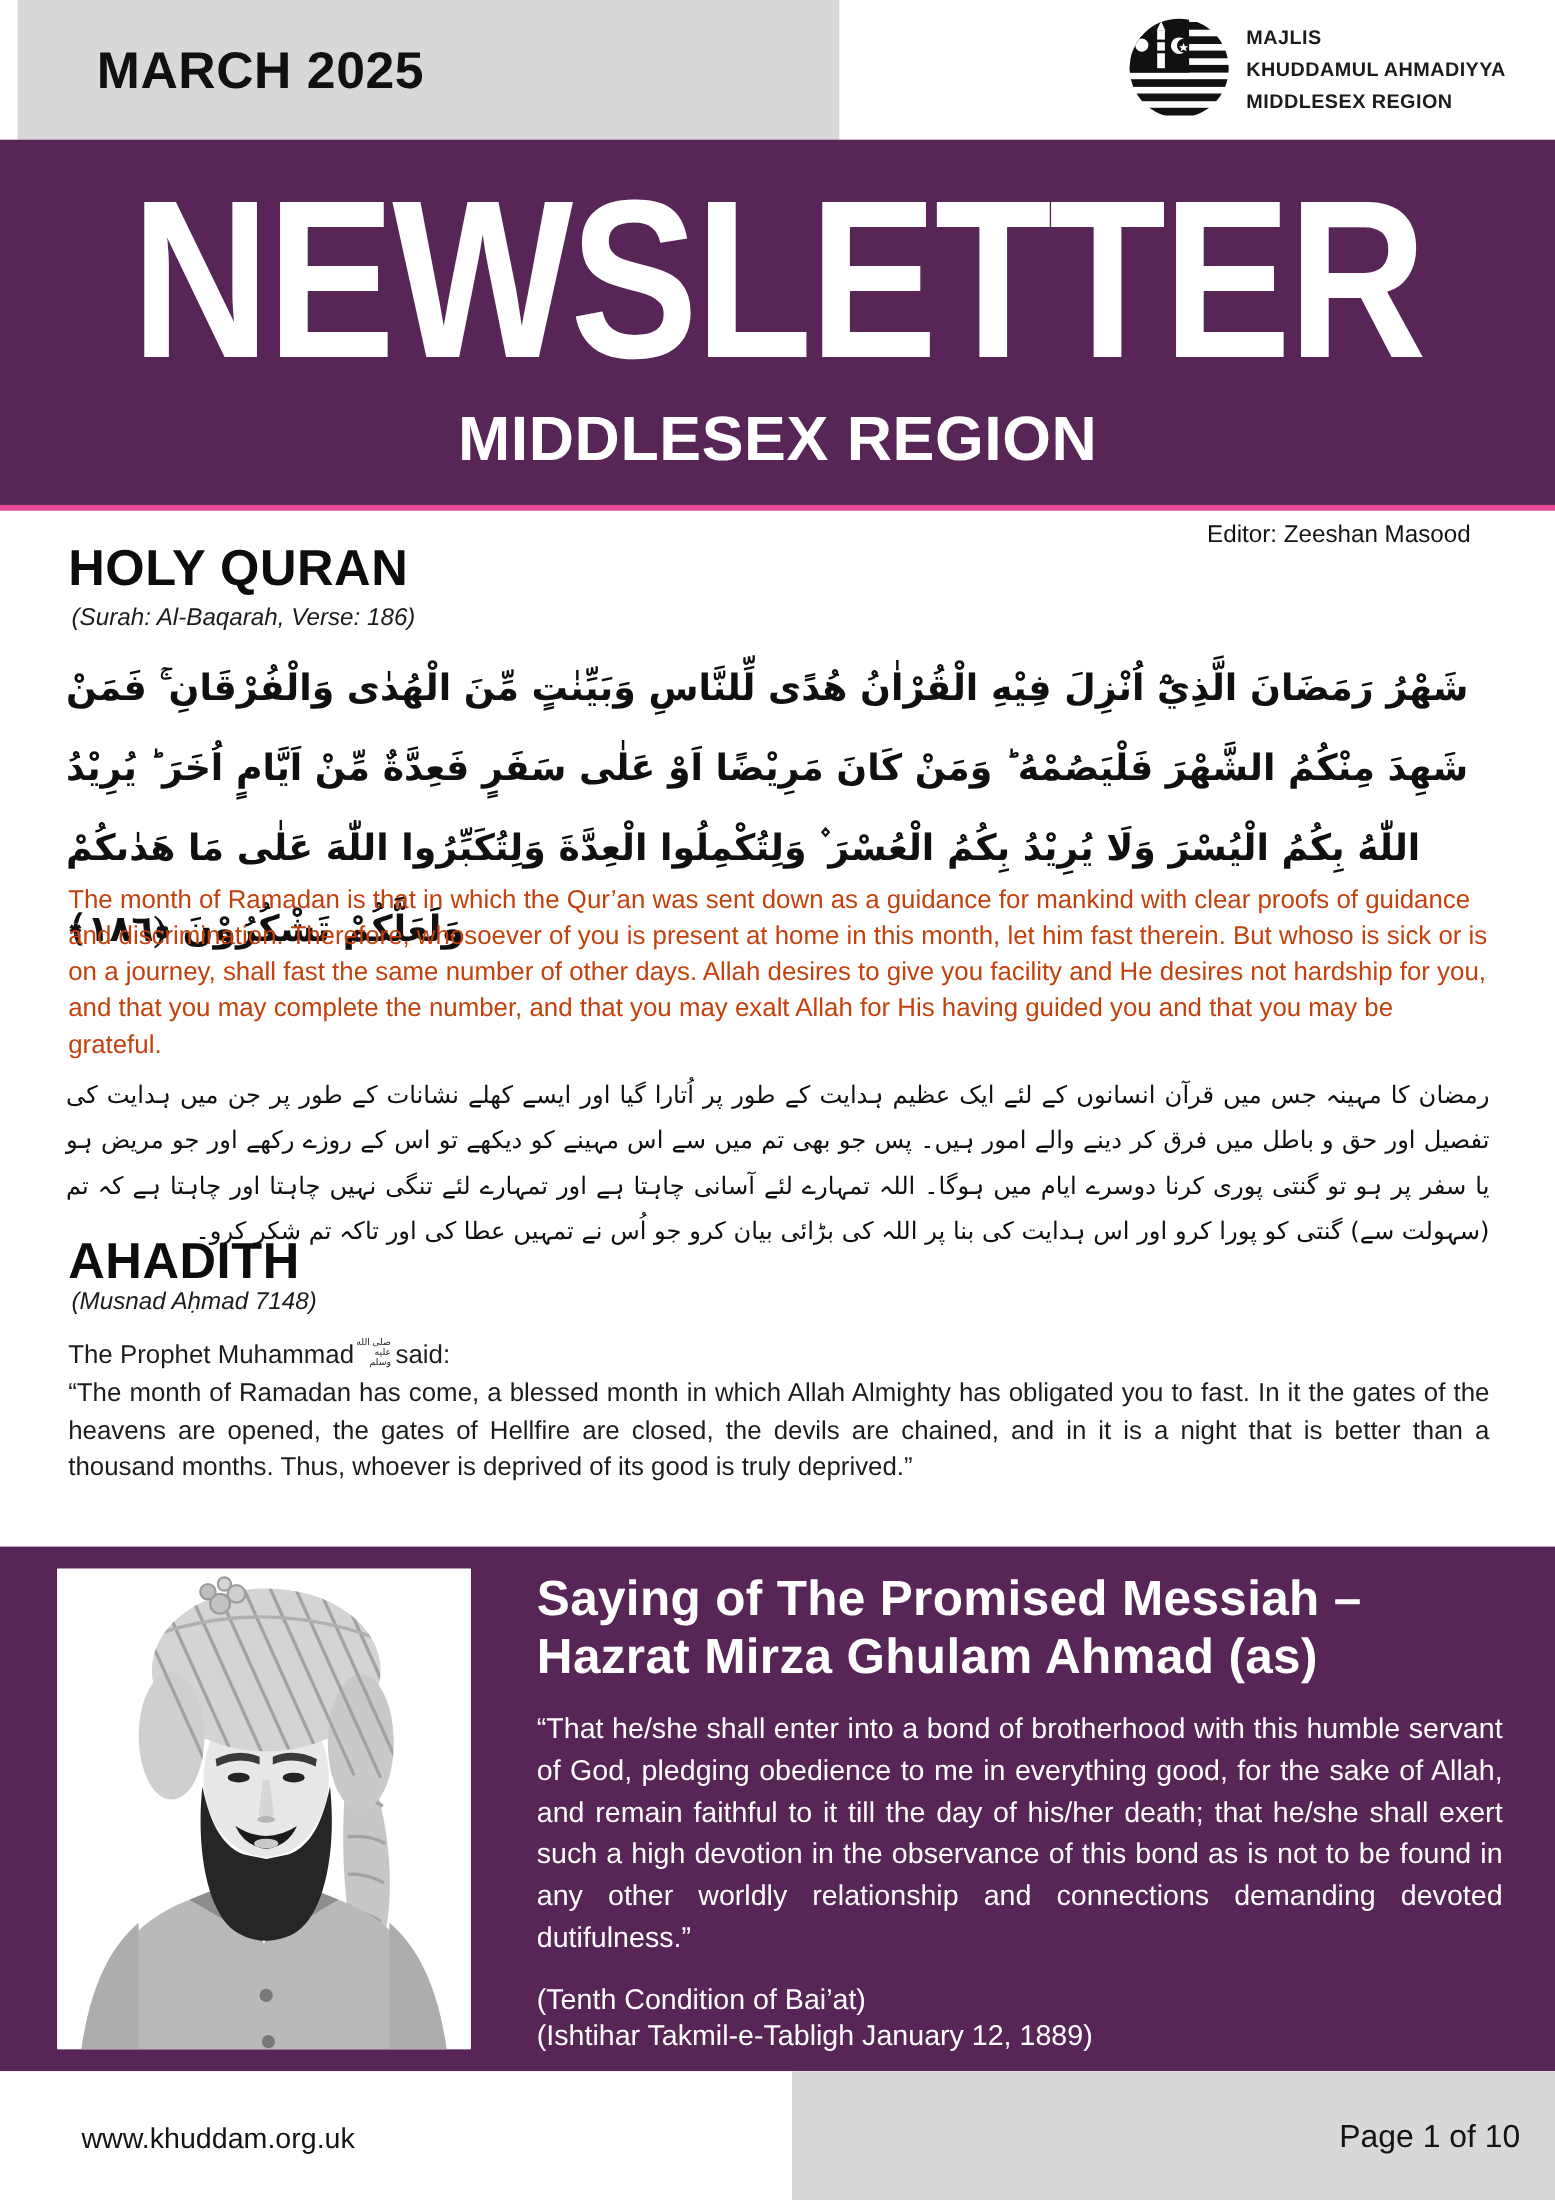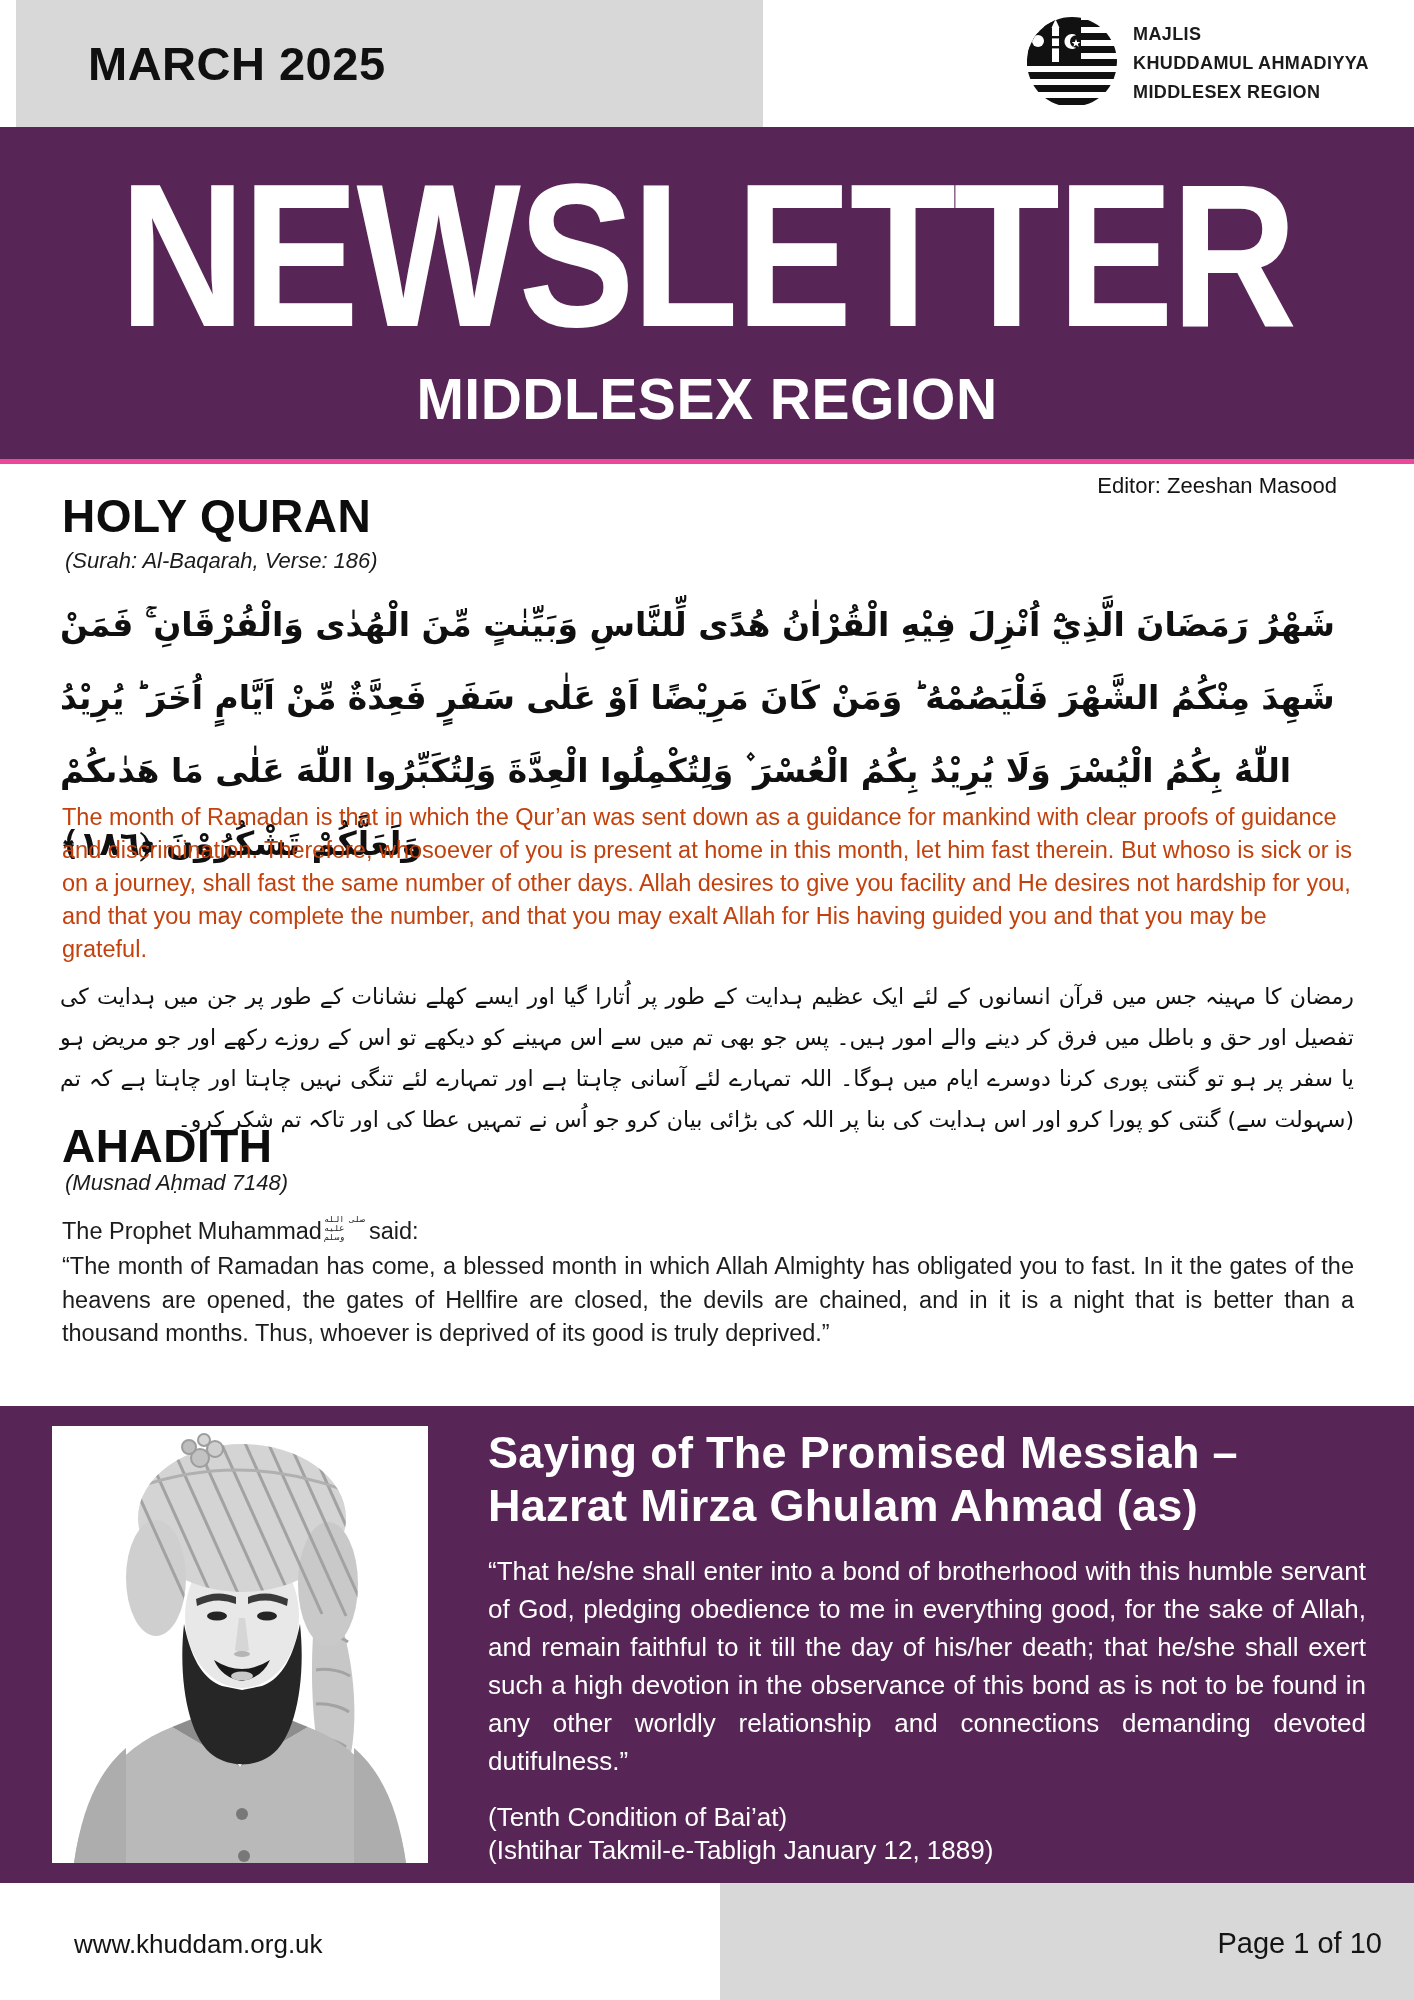--- a/index.html
+++ b/index.html
@@ -75,22 +75,22 @@
     direction: rtl; text-align: justify;
     font-family: "DejaVu Sans", sans-serif;
     font-size: 22px; line-height: 41px; color: #101010;
   }
   .hadith-intro {
     position: absolute; left: 62px; top: 1216px;
     font-size: 23.5px; color: #1c1c1c;
   }
   .pbuh-mark {
     display: inline-block; vertical-align: middle;
-    direction: rtl; text-align: left;
-    font-family: Liberation Mono, monospace;
+    direction: rtl; text-align: right;
+    font-family: Liberation Serif, serif;
     font-size: 8.5px; line-height: 9px; color: #222; margin: 0 4px 6px 2px;
   }
   .hadith-quote {
     position: absolute; left: 62px; top: 1250px; width: 1292px;
     font-size: 23.5px; line-height: 33.5px; color: #1c1c1c;
     text-align: justify;
   }
 
   
   .messiah-section {

